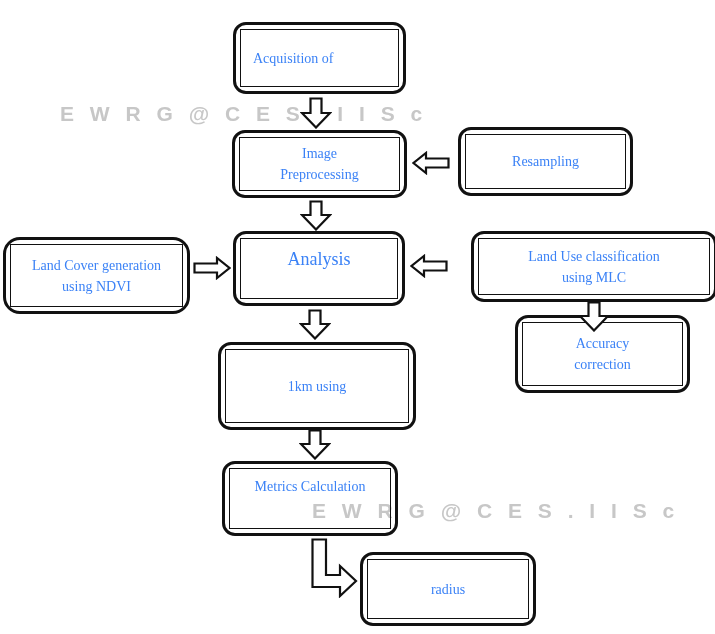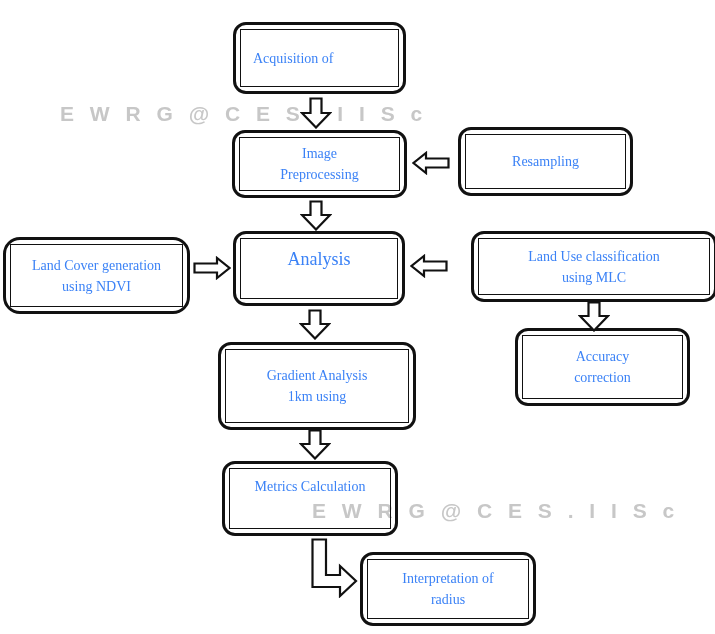--- a/index.html
+++ b/index.html
@@ -103,43 +103,41 @@
   </div>
 </div>
 
 <div class="node" style="left:457px; top:231px; width:246px; height:71px;margin-left:14px;">
   <div class="inner">
     <span>Land Use classification</span>
     <span>using MLC</span>
   </div>
 </div>
 
-<div class="node" style="left:515px; top:328px; width:175px; height:78px;">
+<div class="node" style="left:515px; top:315px; width:175px; height:78px;">
   <div class="inner">
     <span>Accuracy</span>
     <span>correction</span>
   </div>
 </div>
 
 <div class="node" style="left:218px; top:342px; width:198px; height:88px;">
   <div class="inner">
-    <span>Gradient Analysis</span>
     <span>1km using</span>
   </div>
 </div>
 
 <div class="node" style="left:222px; top:461px; width:176px; height:75px;">
   <div class="inner align-top">
     <span>Metrics Calculation</span>
   </div>
 </div>
 
 <div class="node" style="left:360px; top:552px; width:176px; height:74px;">
   <div class="inner">
-    <span>Interpretation of</span>
     <span>radius</span>
   </div>
 </div>
 
 <svg class="arrow" style="left:300px; top:97px;" width="32" height="32" viewBox="0 0 32 32">
   <polygon points="10.5,1.5 21.5,1.5 21.5,16 30,16 16,30.5 2,16 10.5,16"></polygon>
 </svg>
 
 <svg class="arrow" style="left:412px; top:151px;" width="38" height="24" viewBox="0 0 38 24">
   <polygon points="36.5,7.5 14,7.5 14,2 1.5,12 14,22 14,16.5 36.5,16.5"></polygon>

